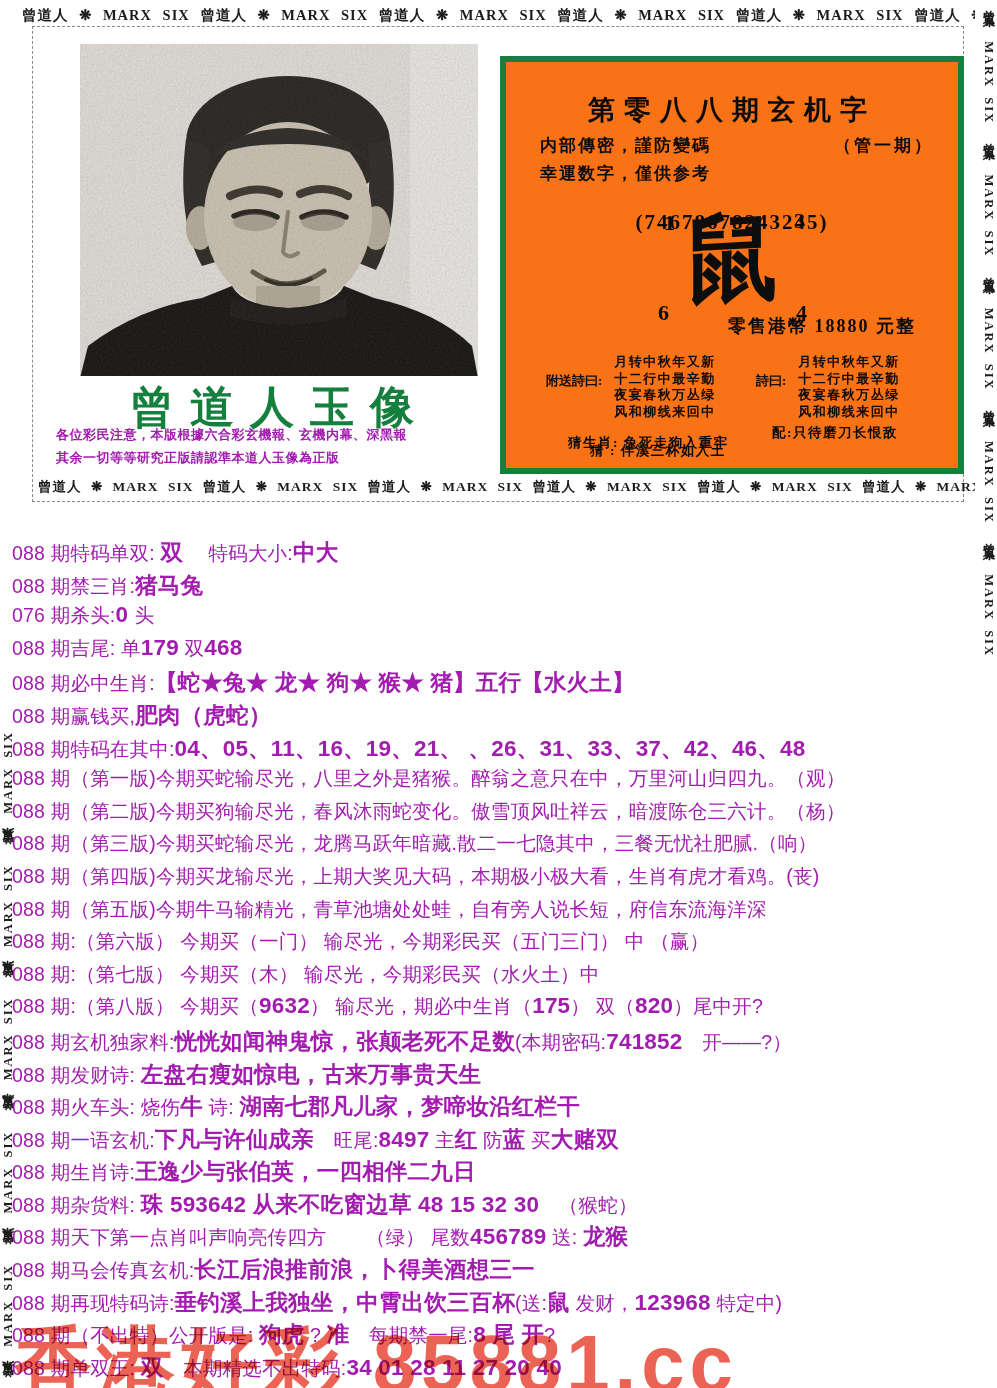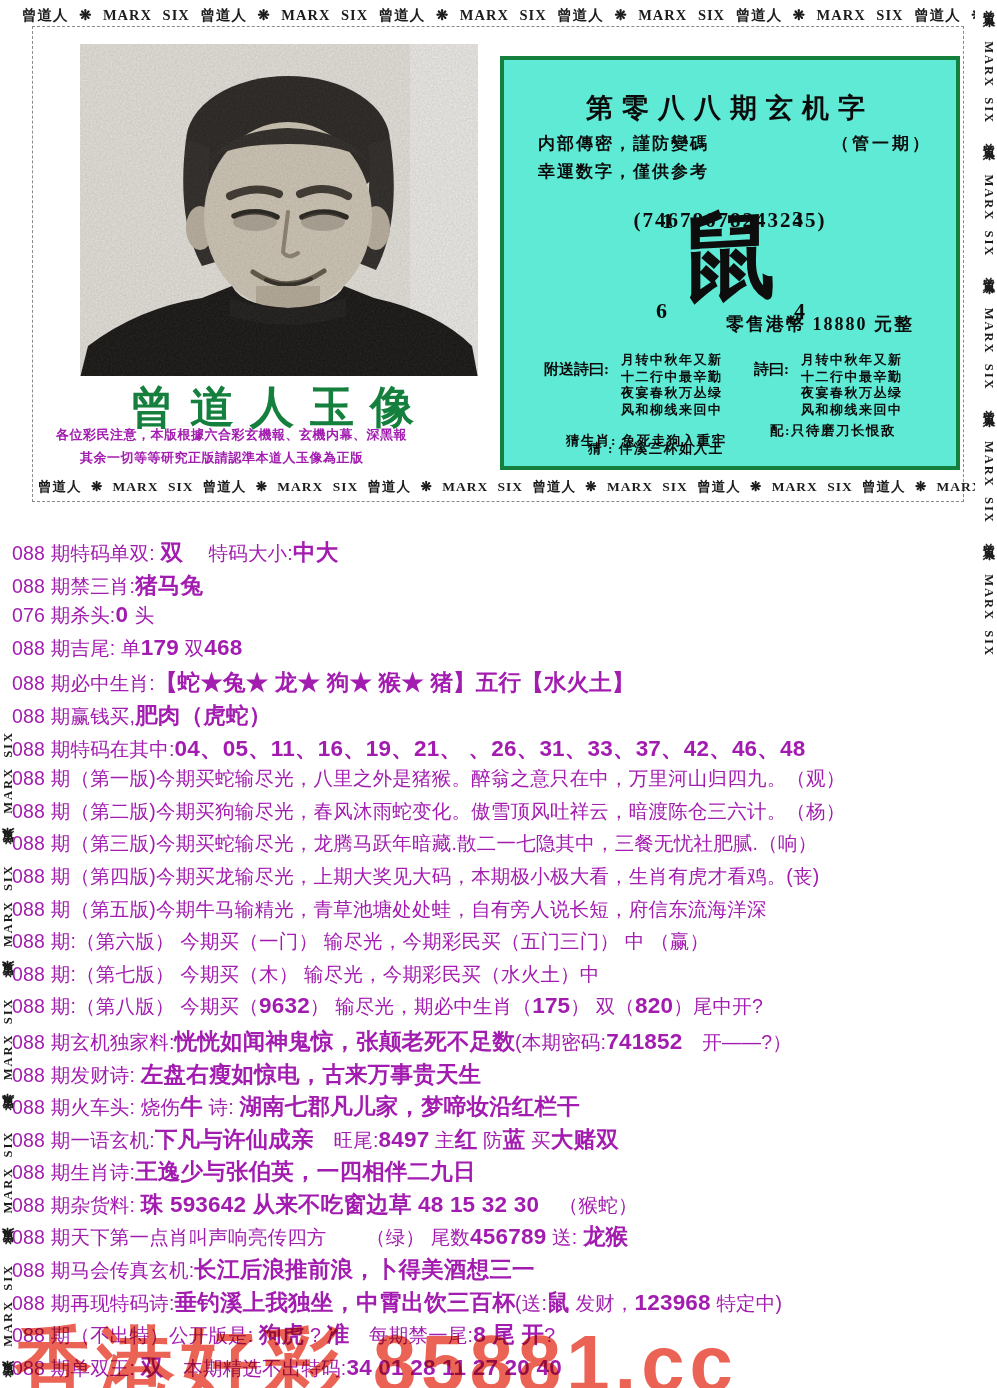--- a/index.html
+++ b/index.html
@@ -24,25 +24,25 @@
 
   
   .photo{position:absolute;left:80px;top:44px;width:398px;height:332px;background:#e6e3de;}
   .photo svg{display:block;width:100%;height:100%;}
   .caption{position:absolute;left:80px;top:378px;width:400px;text-align:center;
            font-size:44px;font-weight:bold;letter-spacing:16px;
            font-family:"Liberation Serif","DejaVu Serif",serif;color:#15803d;}
   .disc{position:absolute;left:56px;width:430px;font-size:13px;font-weight:bold;
         font-family:"Liberation Serif","DejaVu Serif",serif;color:#a21caf;letter-spacing:.5px;}
   .disc.l1{top:426px;}
-  .disc.l2{top:449px;margin-left:24px;}
+  .disc.l2{top:449px;}
 
   
   .mbox{position:absolute;left:500px;top:56px;width:452px;height:406px;
-        border:4px solid #15803d;background:#5eead4;text-decoration:underline;}
+        border:6px solid #15803d;background:#f97316;text-decoration:underline;}
   .mbox .title{position:absolute;top:30px;left:0;right:0;text-align:center;
         font-size:27px;font-weight:bold;letter-spacing:9px;
         font-family:"Liberation Serif","DejaVu Serif",serif;}
   .mbox .sub1l{position:absolute;top:72px;left:34px;font-size:17px;font-weight:bold;}
   .mbox .sub1r{position:absolute;top:72px;right:24px;font-size:17px;font-weight:bold;}
   .mbox .sub2{position:absolute;top:100px;left:34px;font-size:17px;font-weight:bold;}
   .mbox .sub1l,.mbox .sub2{font-family:"Liberation Serif","DejaVu Serif",serif;letter-spacing:2px;}
   .mbox .sub1r{font-family:"Liberation Serif","DejaVu Serif",serif;letter-spacing:3px;}
   .mbox .lucky{position:absolute;top:128px;left:0;right:0;text-align:center;
         font-size:21px;font-weight:bold;letter-spacing:2px;
@@ -52,22 +52,22 @@
         font-weight:bold;font-family:"DejaVu Serif","Liberation Serif",serif;
         transform:rotate(-3deg) skewX(-3deg);color:#0d0d0d;}
   .zod .n{position:absolute;font-size:22px;font-weight:bold;
         font-family:"Liberation Serif","DejaVu Serif",serif;}
   .zod .tl{left:158px;top:2px;} .zod .tr{left:288px;top:0px;}
   .zod .bl{left:152px;top:92px;} .zod .br{left:290px;top:92px;}
   .mbox .price{position:absolute;top:252px;left:222px;font-size:18px;font-weight:bold;
         letter-spacing:2px;font-family:"Liberation Serif","DejaVu Serif",serif;}
   .poems{position:absolute;top:292px;left:18px;right:8px;display:flex;}
   .poem{display:flex;}
-  .poem .plabel{font-size:15px;font-weight:bold;white-space:nowrap;
-        font-family:"Liberation Serif","DejaVu Serif",serif;margin-top:8px;}
+  .poem .plabel{font-size:13px;font-weight:bold;white-space:nowrap;
+        font-family:"Liberation Serif","DejaVu Serif",serif;margin-top:18px;}
   .poem .plines{margin-left:12px;}
   .poem .pline{font-size:13px;font-weight:bold;line-height:16.5px;letter-spacing:1.5px;
         font-family:"Liberation Serif","DejaVu Serif",serif;}
   .poem.pleft{width:232px;padding-left:22px;box-sizing:border-box;}
   .poem.pright .plines .pline{text-align:right;}
   .gz{position:absolute;font-size:13.5px;font-weight:bold;letter-spacing:1.5px;
         font-family:"Liberation Serif","DejaVu Serif",serif;}
   .gz.r1a{top:372px;left:62px;} .gz.r1b{top:362px;left:238px;margin-left:28px;}
   .gz.r2{top:380px;left:84px;}
 

